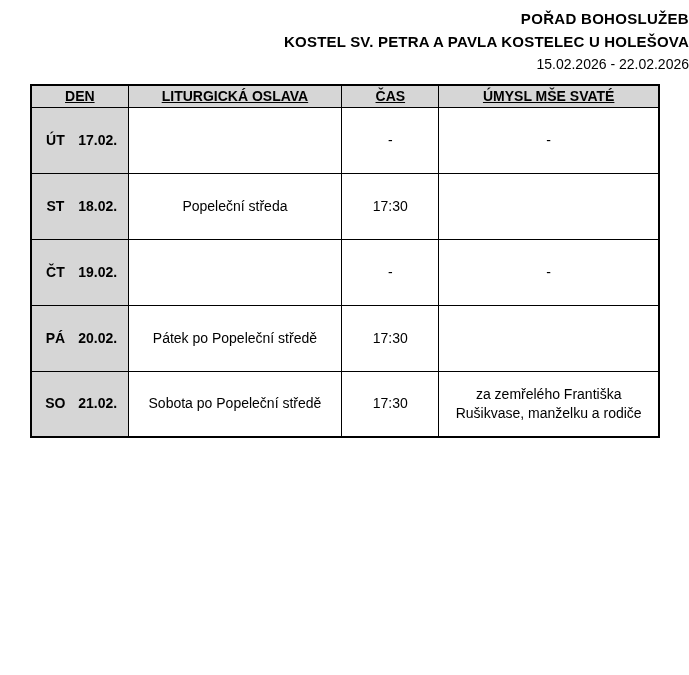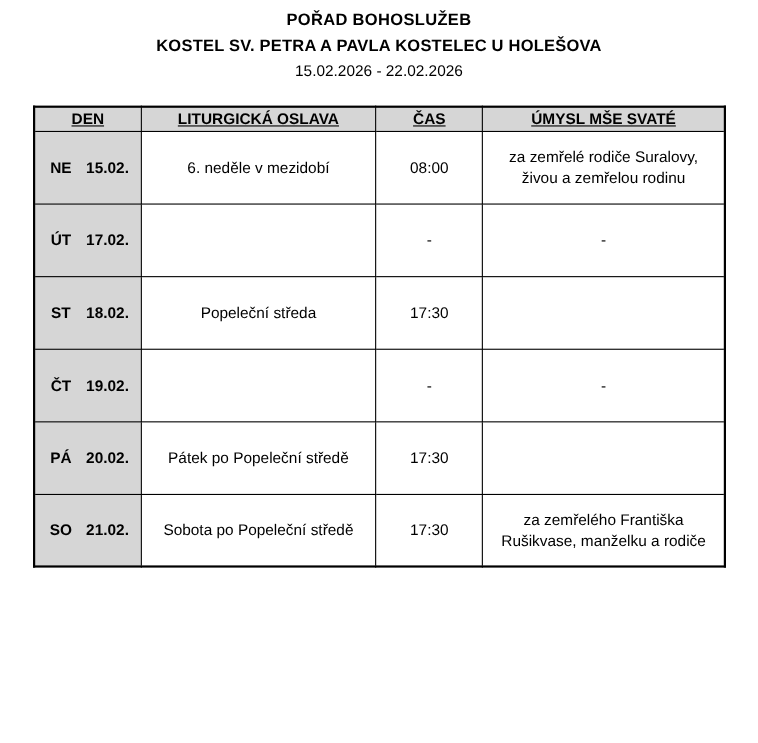--- a/index.html
+++ b/index.html
@@ -7,37 +7,37 @@
     width: 689px;
     background: #ffffff;
     font-family: "Liberation Sans", sans-serif;
     color: #000000;
   }
   .page {
     width: 689px;
     height: 675px;
     padding-top: 10px;
   }
-  .doc-header { text-align: center; }
+  .doc-header { text-align: right; }
   .doc-title {
     font-size: 15px;
     font-weight: bold;
     letter-spacing: 0.3px;
     margin-bottom: 6px;
   }
   .doc-subtitle {
     font-size: 15px;
     font-weight: bold;
     letter-spacing: 0.2px;
     margin-bottom: 6px;
   }
   .doc-daterange {
     font-size: 14px;
     font-weight: normal;
-    margin-bottom: 24px;
+    margin-bottom: 12px;
   }
   table.schedule {
     border-collapse: collapse;
     margin-left: 30px;
     width: 630px;
     table-layout: fixed;
   }
   table.schedule th, table.schedule td {
     border: 1px solid #000000;
     font-size: 14px;
@@ -89,29 +89,20 @@
     <thead>
       <tr>
         <th class="col-den">DEN</th>
         <th class="col-osl">LITURGICKÁ OSLAVA</th>
         <th class="col-cas">ČAS</th>
         <th class="col-umysl">ÚMYSL MŠE SVATÉ</th>
       </tr>
     </thead>
     <tbody>
 
-      <tr>
-        <td class="cell-day">
-          <span class="day-abbr">NE</span>
-          <span class="day-date">15.02.</span>
-        </td>
-        <td>6. neděle v mezidobí</td>
-        <td>08:00</td>
-        <td>za zemřelé rodiče Suralovy, živou a zemřelou rodinu</td>
-      </tr>
 
 
       <tr>
         <td class="cell-day">
           <span class="day-abbr">ÚT</span>
           <span class="day-date">17.02.</span>
         </td>
         <td></td>
         <td>-</td>
         <td>-</td>

